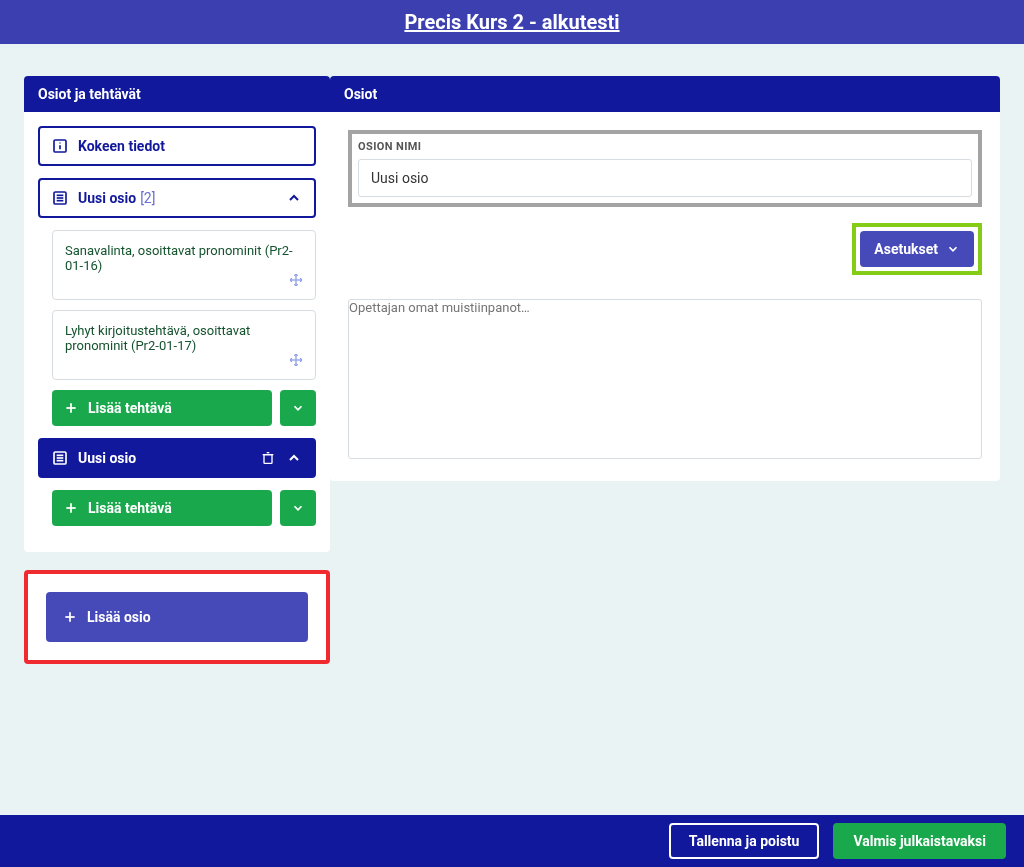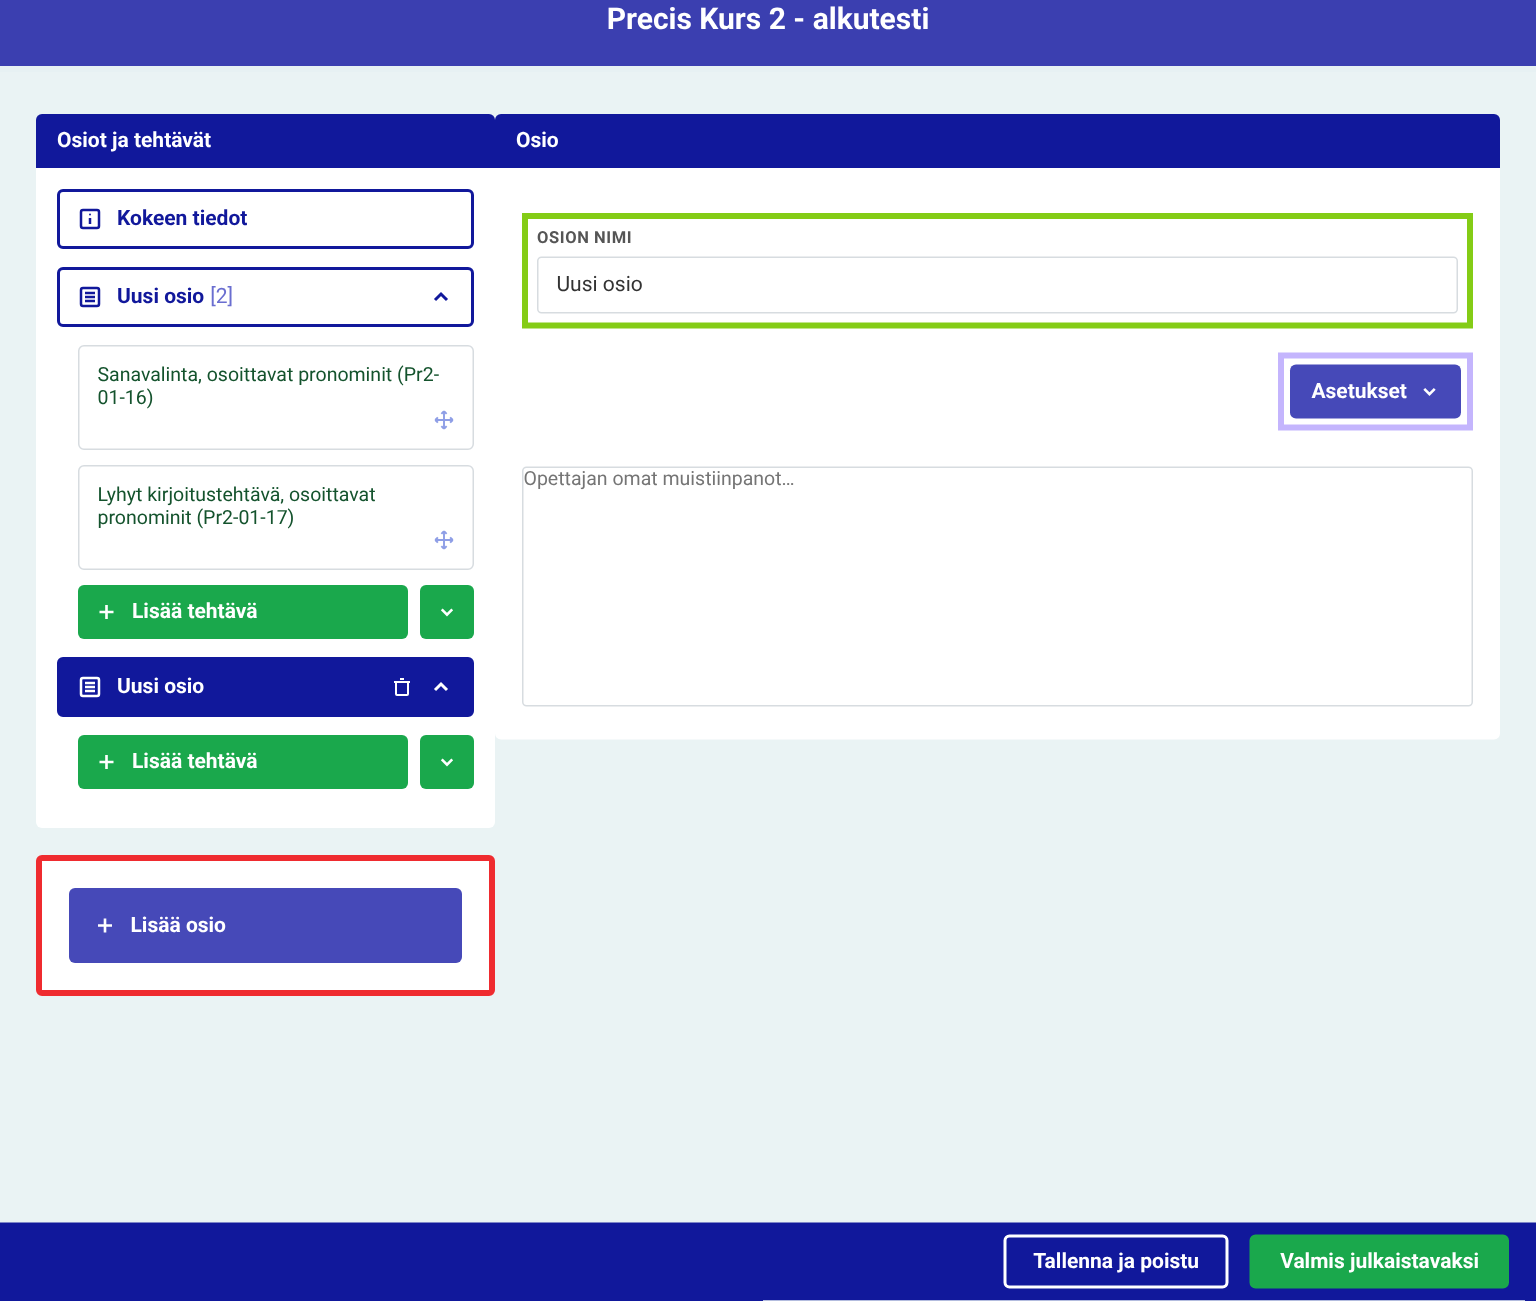--- a/index.html
+++ b/index.html
@@ -1,18 +1,18 @@
 <!DOCTYPE html>
 <html><head>
 <meta charset="utf-8">
 <style>
   * { box-sizing: border-box; margin: 0; padding: 0; font-family: -apple-system, BlinkMacSystemFont, "Segoe UI", Roboto, Arial, sans-serif; }
   body { background: #eaf3f4; width: 1024px; height: 867px; overflow: hidden; position: relative; }
 
-  .header-bar { background: #3b3fb0; color: #fff; height: 44px; display: flex; align-items: flex-start; justify-content: center; font-size: 20px; font-weight: 700; }
+  .header-bar { background: #3b3fb0; color: #fff; height: 44px; display: flex; align-items: center; justify-content: center; font-size: 20px; font-weight: 700; text-decoration: underline; }
   .thin-bar { background: #e7f1f3; height: 4px; }
 
   .main { display: flex; padding: 28px 24px 0 24px; }
 
   .sidebar { width: 306px; }
   .panel-head { background: #11189b; color: #fff; font-weight: 700; font-size: 14px; padding: 10px 14px; border-radius: 4px 4px 0 0; }
   .panel-body { background: #fff; border-radius: 0 0 4px 4px; padding: 14px; }
 
   .exam-info-btn { border: 2px solid #11189b; border-radius: 4px; color: #11189b; font-weight: 700; font-size: 14px; padding: 10px 12px; display: flex; align-items: center; gap: 10px; cursor: pointer; margin-bottom: 12px; }
 
@@ -28,25 +28,25 @@
   .add-main { flex: 1; background: #1aa84c; color: #fff; font-weight: 700; font-size: 14px; border: none; border-radius: 4px; padding: 10px 12px; display: flex; align-items: center; gap: 10px; cursor: pointer; }
   .add-caret { width: 36px; background: #1aa84c; border: none; border-radius: 4px; color: #fff; display: flex; align-items: center; justify-content: center; cursor: pointer; }
 
   .add-section-wrap { background: #fff; border-radius: 4px; margin-top: 18px; padding: 18px; border: 4px solid #ef2b2f; }
   .add-section-btn { width: 100%; background: #4649b8; color: #fff; font-weight: 700; font-size: 14px; border: none; border-radius: 4px; padding: 17px; display: flex; align-items: center; gap: 10px; cursor: pointer; }
 
   .content { flex: 1; }
   .content-body { background: #fff; border-radius: 0 0 4px 4px; padding: 18px; position: relative; }
 
   .field-label { font-size: 11px; font-weight: 700; letter-spacing: .4px; color: #555; margin-bottom: 6px; }
-  .name-wrap { border: 4px solid #84cc16; padding: 6px; margin-bottom: 16px; margin-top: 12px; }
+  .name-wrap { border: 4px solid #a3a3a3; padding: 6px; margin-bottom: 16px; }
   .name-input { width: 100%; border: 1px solid #d7dce0; border-radius: 3px; padding: 10px 12px; font-size: 14px; color: #333; }
 
   .settings-wrap { display: flex; justify-content: flex-end; margin-bottom: 24px; }
-  .settings-box { border: 4px solid #c4b5fd; padding: 4px; }
+  .settings-box { border: 4px solid #84cc16; padding: 4px; }
   .settings-btn { background: #4649b8; color: #fff; border: none; border-radius: 4px; padding: 10px 14px; font-size: 14px; font-weight: 700; display: flex; align-items: center; gap: 8px; cursor: pointer; }
 
   .notes-area { width: 100%; min-height: 160px; border: 1px solid #d7dce0; border-radius: 3px; padding: 0; font-size: 13px; color: #888; resize: none; }
 
   .footer { position: absolute; left: 0; right: 0; bottom: 0; height: 52px; background: #11189b; display: flex; align-items: center; justify-content: flex-end; padding: 0 18px; gap: 14px; }
   .footer-btn { border: 2px solid #fff; background: transparent; color: #fff; font-weight: 700; font-size: 14px; padding: 8px 18px; border-radius: 4px; cursor: pointer; }
   .footer-btn.primary { background: #1aa84c; border-color: #1aa84c; }
 
   svg { display: block; }
   .icon-sm { width: 16px; height: 16px; }
@@ -204,21 +204,21 @@
               <line x1="12" y1="4" x2="12" y2="20"></line>
               <line x1="4" y1="12" x2="20" y2="12"></line>
             </svg>
         </span>
         <span>Lisää osio</span>
       </button>
     </div>
   </div>
 
   <div class="content">
-    <div class="panel-head">Osio</div>
+    <div class="panel-head">Osiot</div>
     <div class="content-body">
 
       <div class="name-wrap">
         <div class="field-label">OSION NIMI</div>
         <input class="name-input" value="Uusi osio" style="">
       </div>
 
       <div class="settings-wrap">
         <div class="settings-box">
           <button class="settings-btn">

